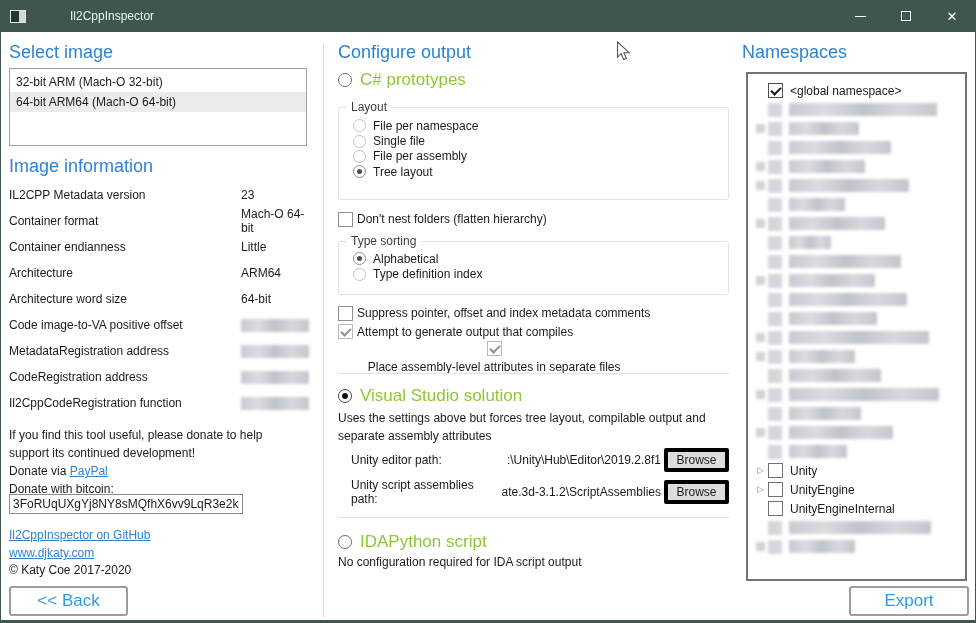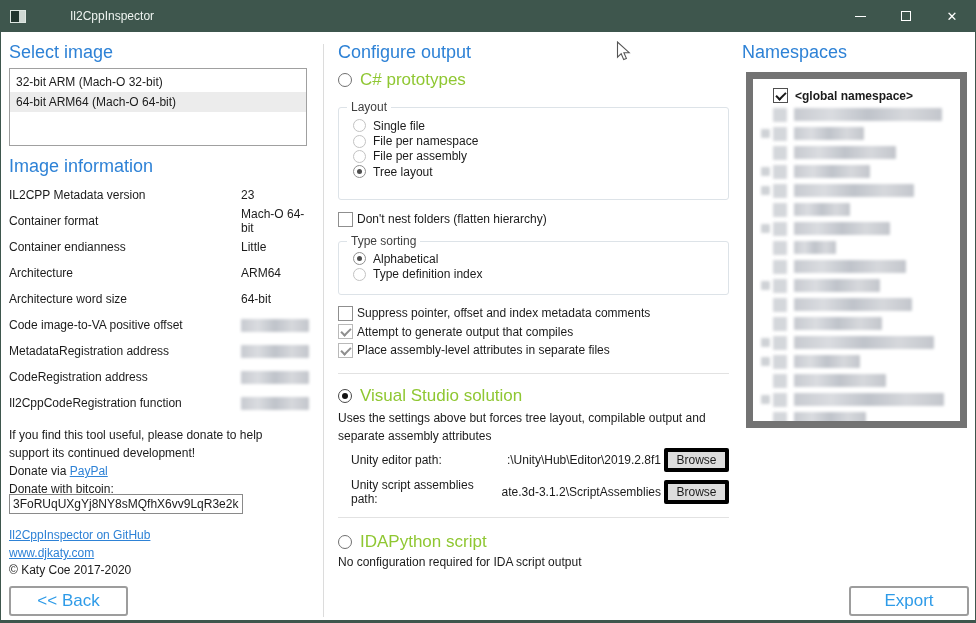--- a/index.html
+++ b/index.html
@@ -63,21 +63,21 @@
   .cb.disabled.checked::after { border-color:#8f8f8f; }
   .cb-row { display:flex; align-items:center; gap:4px; }
   .divider { position:absolute; left:0; width:391px; height:1px; background:#e2e2e2; }
   .desc { position:absolute; left:0; line-height:18px; }
   .path-row { position:absolute; left:13px; height:26px; display:flex; align-items:center; }
   .path-label { width:130px; flex:none; }
   .path-value { width:180px; flex:none; text-align:right; white-space:nowrap; overflow:hidden; }
   .browse-btn { position:absolute; width:65px; height:24px; border:4px solid #000000; background:#dddddd; border-radius:2px;
                 display:flex; align-items:center; justify-content:center; cursor:pointer; color:#1b1b1b; }
   
-  .ns-list { position:absolute; left:4px; top:40px; width:221px; height:356px; border:7px solid #737373; background:#fff; padding-top:7px; overflow:hidden;font-weight:bold; }
+  .ns-list { position:absolute; left:4px; top:40px; width:221px; height:509px; border:2px solid #737373; background:#fff; padding-top:7px; overflow:hidden; }
   .ns-row { display:flex; align-items:center; height:19px; padding-left:5px; }
   .ns-gutter { width:15px; flex:none; display:flex; align-items:center; justify-content:center; }
   .exp { color:#8f8f8f; font-size:9px; line-height:1; }
   .exp-blob { width:9px; height:9px; background:#cfd2d6; }
   .cb.ns-cb { margin-right:7px; border-color:#707070; }
   .cb.ns-cb.checked { border-color:#4f4f4f; }
   .cb.ns-cb.checked::after { border-color:#1a1a1a; }
   .cb-blob { width:14px; height:14px; margin-right:7px; background:#d4d7db; }
   .txt-blob { height:13px; }
   .ns-label { white-space:nowrap; }
@@ -176,25 +176,25 @@
         <span class="radio big"></span>
         <span class="big-radio-label">C# prototypes</span>
       </div>
 
       <div class="groupbox" style="top:75px;height:93px">
         <span class="gb-legend">Layout</span>
       </div>
       <div class="opt-rows" style="top:86px">
           <div class="opt-row" style="height: 15.4px;">
             <span class="radio"></span>
-            <span>Single file</span>
+            <span>File per namespace</span>
           </div>
           <div class="opt-row" style="height: 15.4px;">
             <span class="radio"></span>
-            <span>File per namespace</span>
+            <span>Single file</span>
           </div>
           <div class="opt-row" style="height: 15.4px;">
             <span class="radio"></span>
             <span>File per assembly</span>
           </div>
           <div class="opt-row" style="height: 15.4px;">
             <span class="radio checked"></span>
             <span>Tree layout</span>
           </div>
         </div>
@@ -220,21 +220,21 @@
 
       <div class="abs" style="top:272px;left:0">
           <div class="cb-row" style="height: 18.5px;">
             <span class="cb"></span>
             <span>Suppress pointer, offset and index metadata comments</span>
           </div>
           <div class="cb-row" style="height: 18.5px;">
             <span class="cb checked disabled"></span>
             <span>Attempt to generate output that compiles</span>
           </div>
-          <div class="cb-row" style="height: 18.5px;">
+          <div class="cb-row" style="height: 18.5px; flex-direction: column;">
             <span class="cb checked disabled"></span>
             <span>Place assembly-level attributes in separate files</span>
           </div>
         </div>
 
       <div class="divider" style="top:341px"></div>
 
       <div class="big-radio-row" style="top:351px;left:0">
         <span class="radio big checked"></span>
         <span class="big-radio-label">Visual Studio solution</span>

